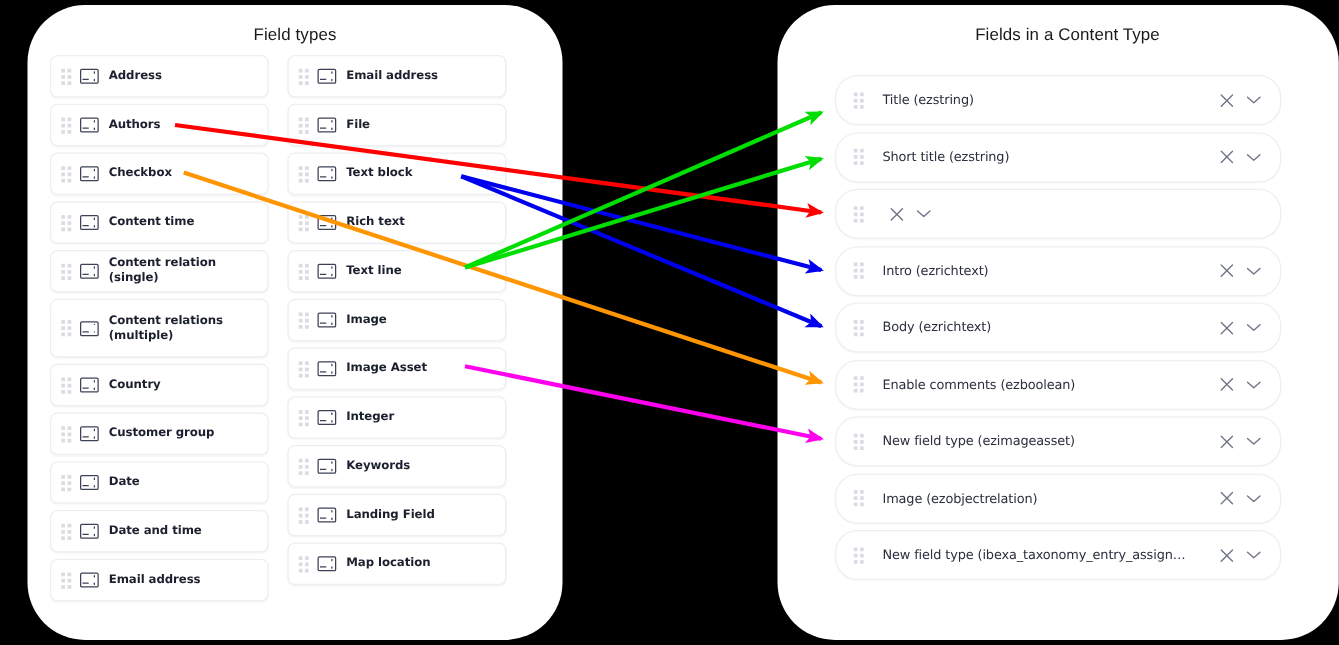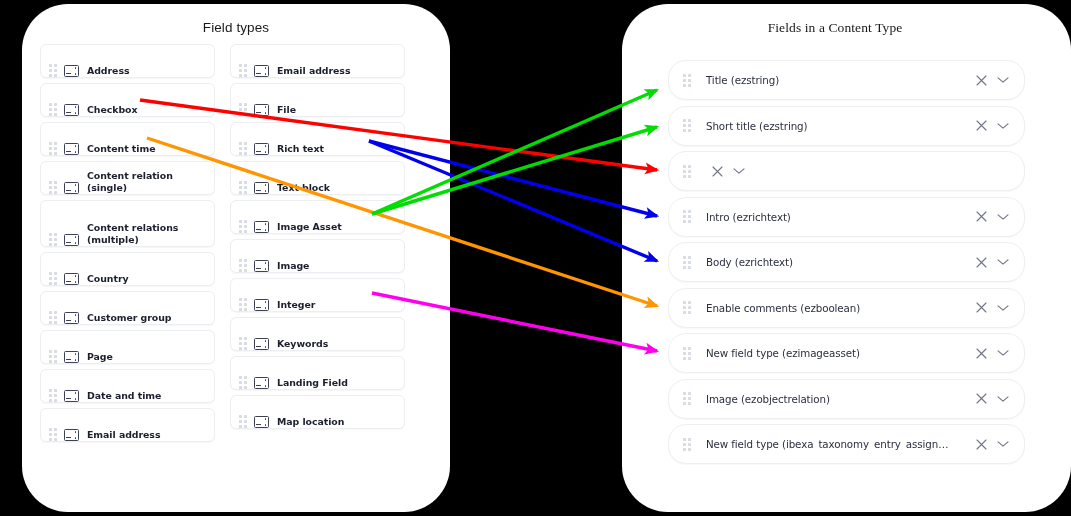--- a/index.html
+++ b/index.html
@@ -46,43 +46,42 @@
     width: 100%;
     text-align: center;
     font-family: "Liberation Sans", sans-serif;
     font-size: 13.5px;
     color: #18191c;
     letter-spacing: .1px;
   }
   #panel-right .panel-title {
     
     width: 400px;
-    left: 13px;
-    font-family: Liberation Serif, serif;
+    left: 32px;
   }
 
   
   .ft-col {
     position: absolute;
     width: 175px;
   }
   #ft-col-a { left: 40px; top: 44px; }
   #ft-col-b { left: 230px; top: 44px; }
 
   .ft-card {
     position: relative;
     box-sizing: border-box;
     width: 175px;
     min-height: 34px;
     margin-bottom: 5px;
     background: #ffffff;
     border: 1px solid #eceef1;
     border-radius: 6px;
     display: flex;
-    align-items: flex-end;
+    align-items: center;
     padding: 0 8px 0 6px;
     box-shadow: 0 1px 1px rgba(23,25,35,.035);
   }
   .ft-card.tall { min-height: 47px; }
 
   .grip {
     flex: 0 0 auto;
     width: 11px;
     height: 14px;
     margin-right: 6px;
@@ -231,20 +230,37 @@
           <i></i>
           <i></i>
           <i></i>
         </span>
         <span class="ft-icon">
           <span class="bx"></span>
           <span class="ln l1"></span>
           <span class="dt d1"></span>
           <span class="dt d2"></span>
         </span>
+        <span class="ft-label">Authors</span>
+      </div>
+      <div class="ft-card">
+        <span class="grip">
+          <i></i>
+          <i></i>
+          <i></i>
+          <i></i>
+          <i></i>
+          <i></i>
+        </span>
+        <span class="ft-icon">
+          <span class="bx"></span>
+          <span class="ln l1"></span>
+          <span class="dt d1"></span>
+          <span class="dt d2"></span>
+        </span>
         <span class="ft-label">Checkbox</span>
       </div>
       <div class="ft-card">
         <span class="grip">
           <i></i>
           <i></i>
           <i></i>
           <i></i>
           <i></i>
           <i></i>
@@ -333,21 +349,21 @@
           <i></i>
           <i></i>
           <i></i>
         </span>
         <span class="ft-icon">
           <span class="bx"></span>
           <span class="ln l1"></span>
           <span class="dt d1"></span>
           <span class="dt d2"></span>
         </span>
-        <span class="ft-label">Page</span>
+        <span class="ft-label">Date</span>
       </div>
       <div class="ft-card">
         <span class="grip">
           <i></i>
           <i></i>
           <i></i>
           <i></i>
           <i></i>
           <i></i>
         </span>
@@ -420,72 +436,89 @@
           <i></i>
           <i></i>
           <i></i>
         </span>
         <span class="ft-icon">
           <span class="bx"></span>
           <span class="ln l1"></span>
           <span class="dt d1"></span>
           <span class="dt d2"></span>
         </span>
+        <span class="ft-label">Text block</span>
+      </div>
+      <div class="ft-card">
+        <span class="grip">
+          <i></i>
+          <i></i>
+          <i></i>
+          <i></i>
+          <i></i>
+          <i></i>
+        </span>
+        <span class="ft-icon">
+          <span class="bx"></span>
+          <span class="ln l1"></span>
+          <span class="dt d1"></span>
+          <span class="dt d2"></span>
+        </span>
         <span class="ft-label">Rich text</span>
       </div>
       <div class="ft-card">
         <span class="grip">
           <i></i>
           <i></i>
           <i></i>
           <i></i>
           <i></i>
           <i></i>
         </span>
         <span class="ft-icon">
           <span class="bx"></span>
           <span class="ln l1"></span>
           <span class="dt d1"></span>
           <span class="dt d2"></span>
         </span>
-        <span class="ft-label">Text block</span>
+        <span class="ft-label">Text line</span>
+      </div>
+      <div class="ft-card">
+        <span class="grip">
+          <i></i>
+          <i></i>
+          <i></i>
+          <i></i>
+          <i></i>
+          <i></i>
+        </span>
+        <span class="ft-icon">
+          <span class="bx"></span>
+          <span class="ln l1"></span>
+          <span class="dt d1"></span>
+          <span class="dt d2"></span>
+        </span>
+        <span class="ft-label">Image</span>
       </div>
       <div class="ft-card">
         <span class="grip">
           <i></i>
           <i></i>
           <i></i>
           <i></i>
           <i></i>
           <i></i>
         </span>
         <span class="ft-icon">
           <span class="bx"></span>
           <span class="ln l1"></span>
           <span class="dt d1"></span>
           <span class="dt d2"></span>
         </span>
         <span class="ft-label">Image Asset</span>
-      </div>
-      <div class="ft-card">
-        <span class="grip">
-          <i></i>
-          <i></i>
-          <i></i>
-          <i></i>
-          <i></i>
-          <i></i>
-        </span>
-        <span class="ft-icon">
-          <span class="bx"></span>
-          <span class="ln l1"></span>
-          <span class="dt d1"></span>
-          <span class="dt d2"></span>
-        </span>
-        <span class="ft-label">Image</span>
       </div>
       <div class="ft-card">
         <span class="grip">
           <i></i>
           <i></i>
           <i></i>
           <i></i>
           <i></i>
           <i></i>
         </span>

